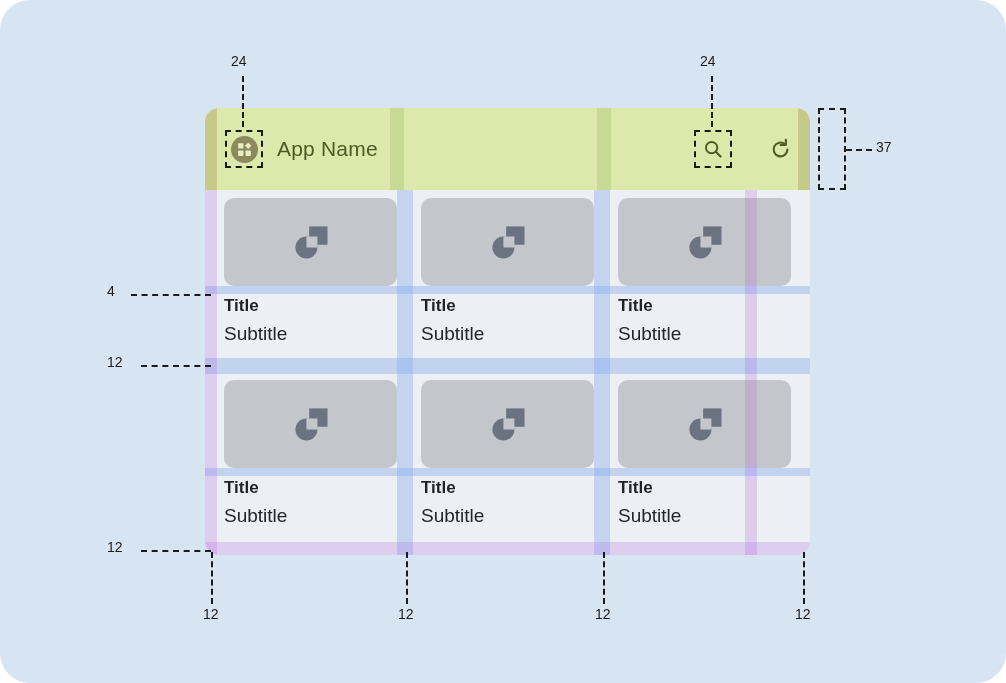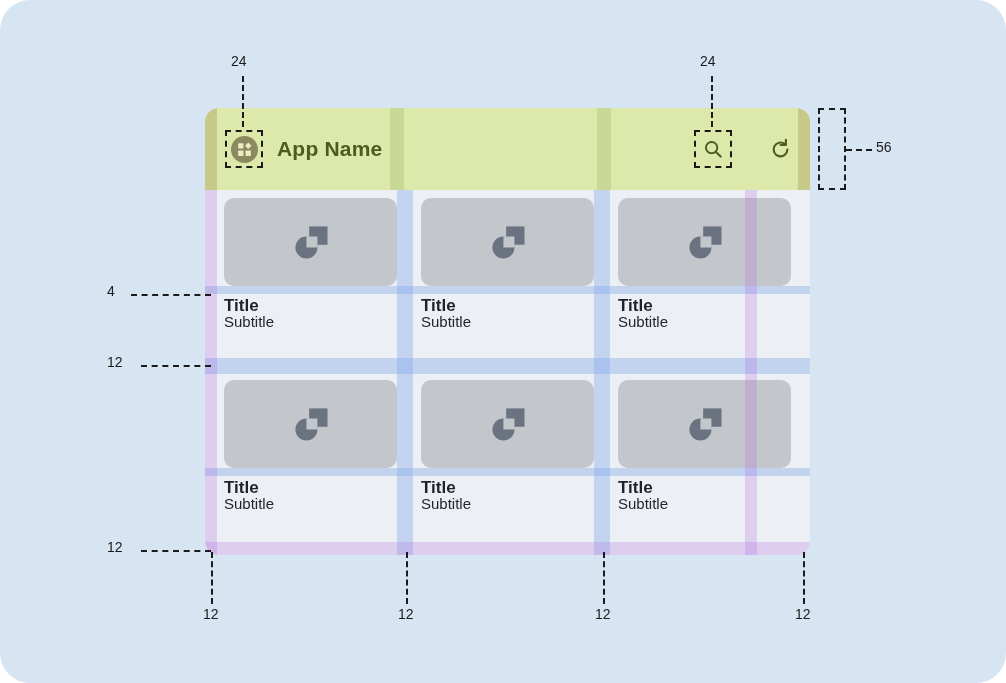--- a/index.html
+++ b/index.html
@@ -47,21 +47,21 @@
     transform: translateY(-50%);
     display: flex;
     align-items: center;
   }
   .appbar-title {
     position: absolute;
     left: 72px;
     top: 50%;
     transform: translateY(-50%);
     font-size: 21px;
-    font-weight: bold;
+    font-weight: normal;
     color: #4e5a22;
     letter-spacing: 0.2px;
     white-space: nowrap;
   }
   .appbar-actions {
     position: absolute;
     right: 16px;
     top: 50%;
     transform: translateY(-50%);
     display: flex;
@@ -136,23 +136,24 @@
     justify-content: center;
   }
   .card-title {
     font-size: 17px;
     font-weight: bold;
     color: #1f2328;
     margin-top: 11px;
     line-height: 1;
   }
   .card-subtitle {
-    font-size: 15px;
+    font-size: 19px;
     font-weight: normal;
     color: #22262b;
+    margin-top: 10px;
     line-height: 1;
   }
 
   
   .spacer-h {
     position: absolute;
     left: 0;
     width: 605px;
     background: rgba(120,160,235,0.36);
   }
@@ -344,21 +345,21 @@
   </div>
 
   <div class="ann-label" style="left:231px; top:53px;">24</div>
   <div class="dash-v" style="left:242px; top:76px; height:51px;"></div>
 
   <div class="ann-label" style="left:700px; top:53px;">24</div>
   <div class="dash-v" style="left:711px; top:76px; height:51px;"></div>
 
   <div class="bracket-56" style="left:818px; top:108px; width:28px; height:82px;"></div>
   <div class="dash-h" style="left:846px; top:149px; width:26px;"></div>
-  <div class="ann-label" style="left:876px; top:139px;">56</div>
+  <div class="ann-label" style="left:876px; top:139px;">37</div>
 
   <div class="ann-label" style="left:107px; top:283px;">4</div>
   <div class="dash-h" style="left:131px; top:294px; width:80px;"></div>
 
   <div class="ann-label" style="left:107px; top:354px;">12</div>
   <div class="dash-h" style="left:141px; top:365px; width:70px;"></div>
 
   <div class="ann-label" style="left:107px; top:539px;">12</div>
   <div class="dash-h" style="left:141px; top:550px; width:70px;"></div>
 

